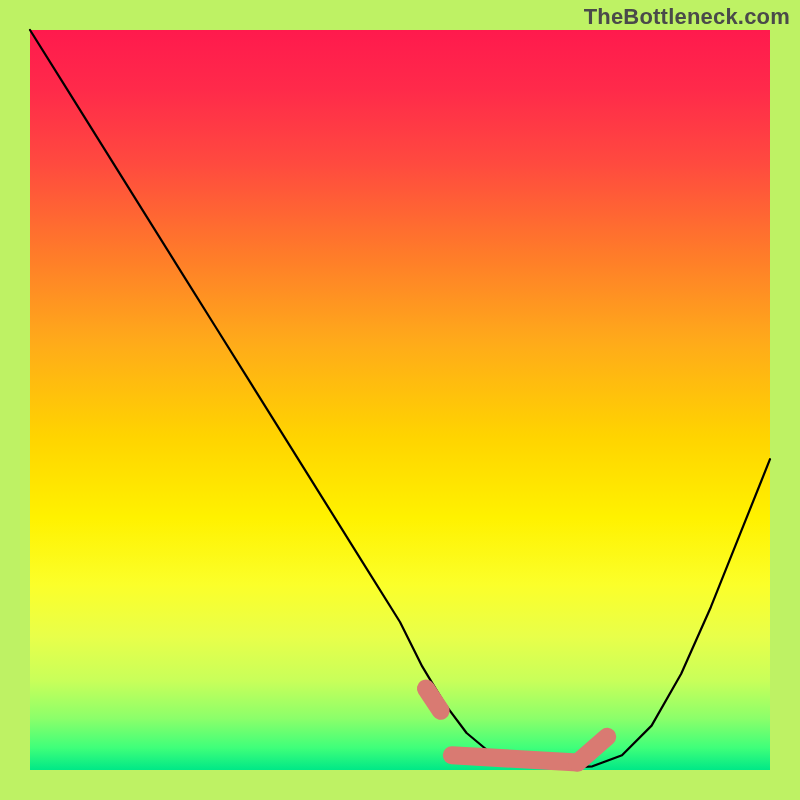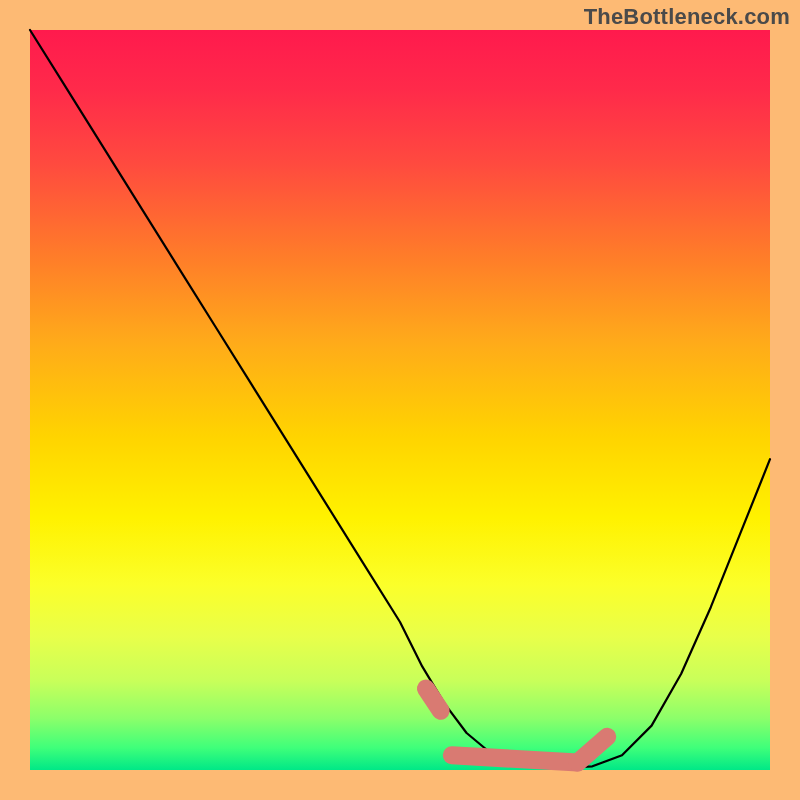--- a/index.html
+++ b/index.html
@@ -8,21 +8,21 @@
     width: 800px;
     height: 800px;
     background: #000;
     overflow: hidden;
     font-family: Arial, Helvetica, sans-serif;
   }
   .frame {
     position: relative;
     width: 800px;
     height: 800px;
-    background: #fdba74;
+    background: #bef264;
   }
   .attribution {
     position: absolute;
     top: 4px;
     right: 10px;
     color: #4a4a4a;
     font-size: 22px;
     font-weight: 600;
     letter-spacing: 0.2px;
     user-select: none;

